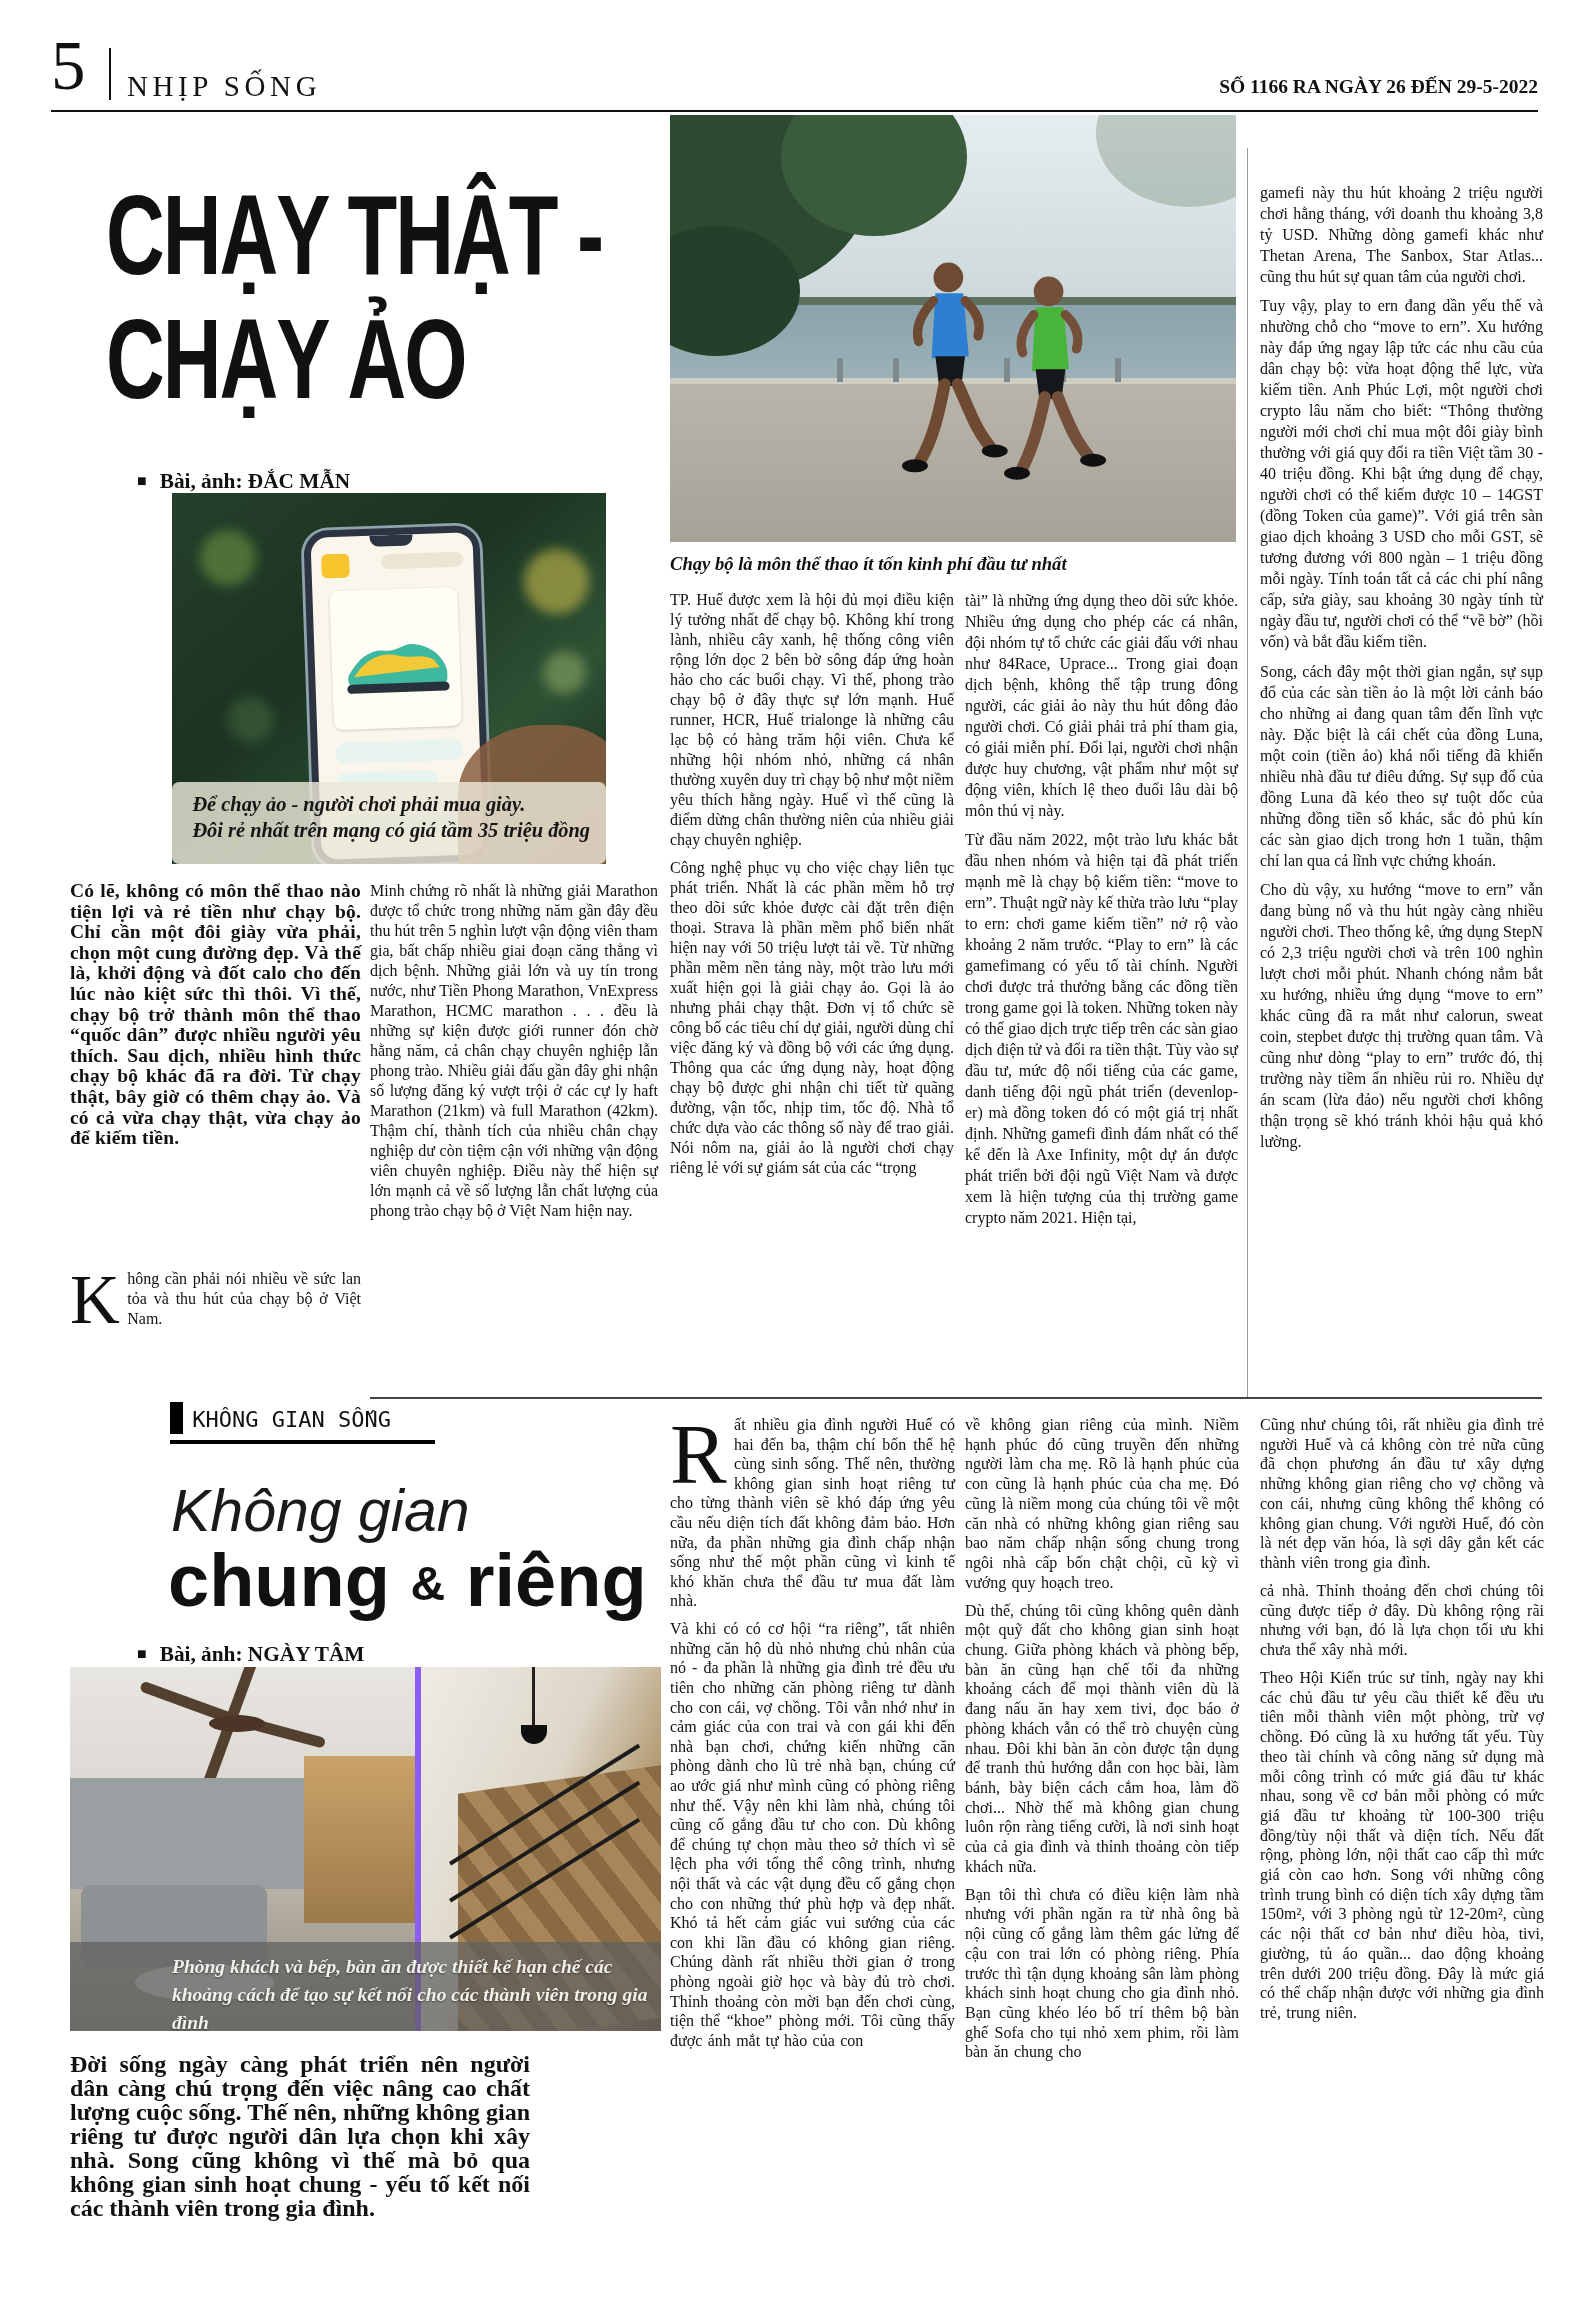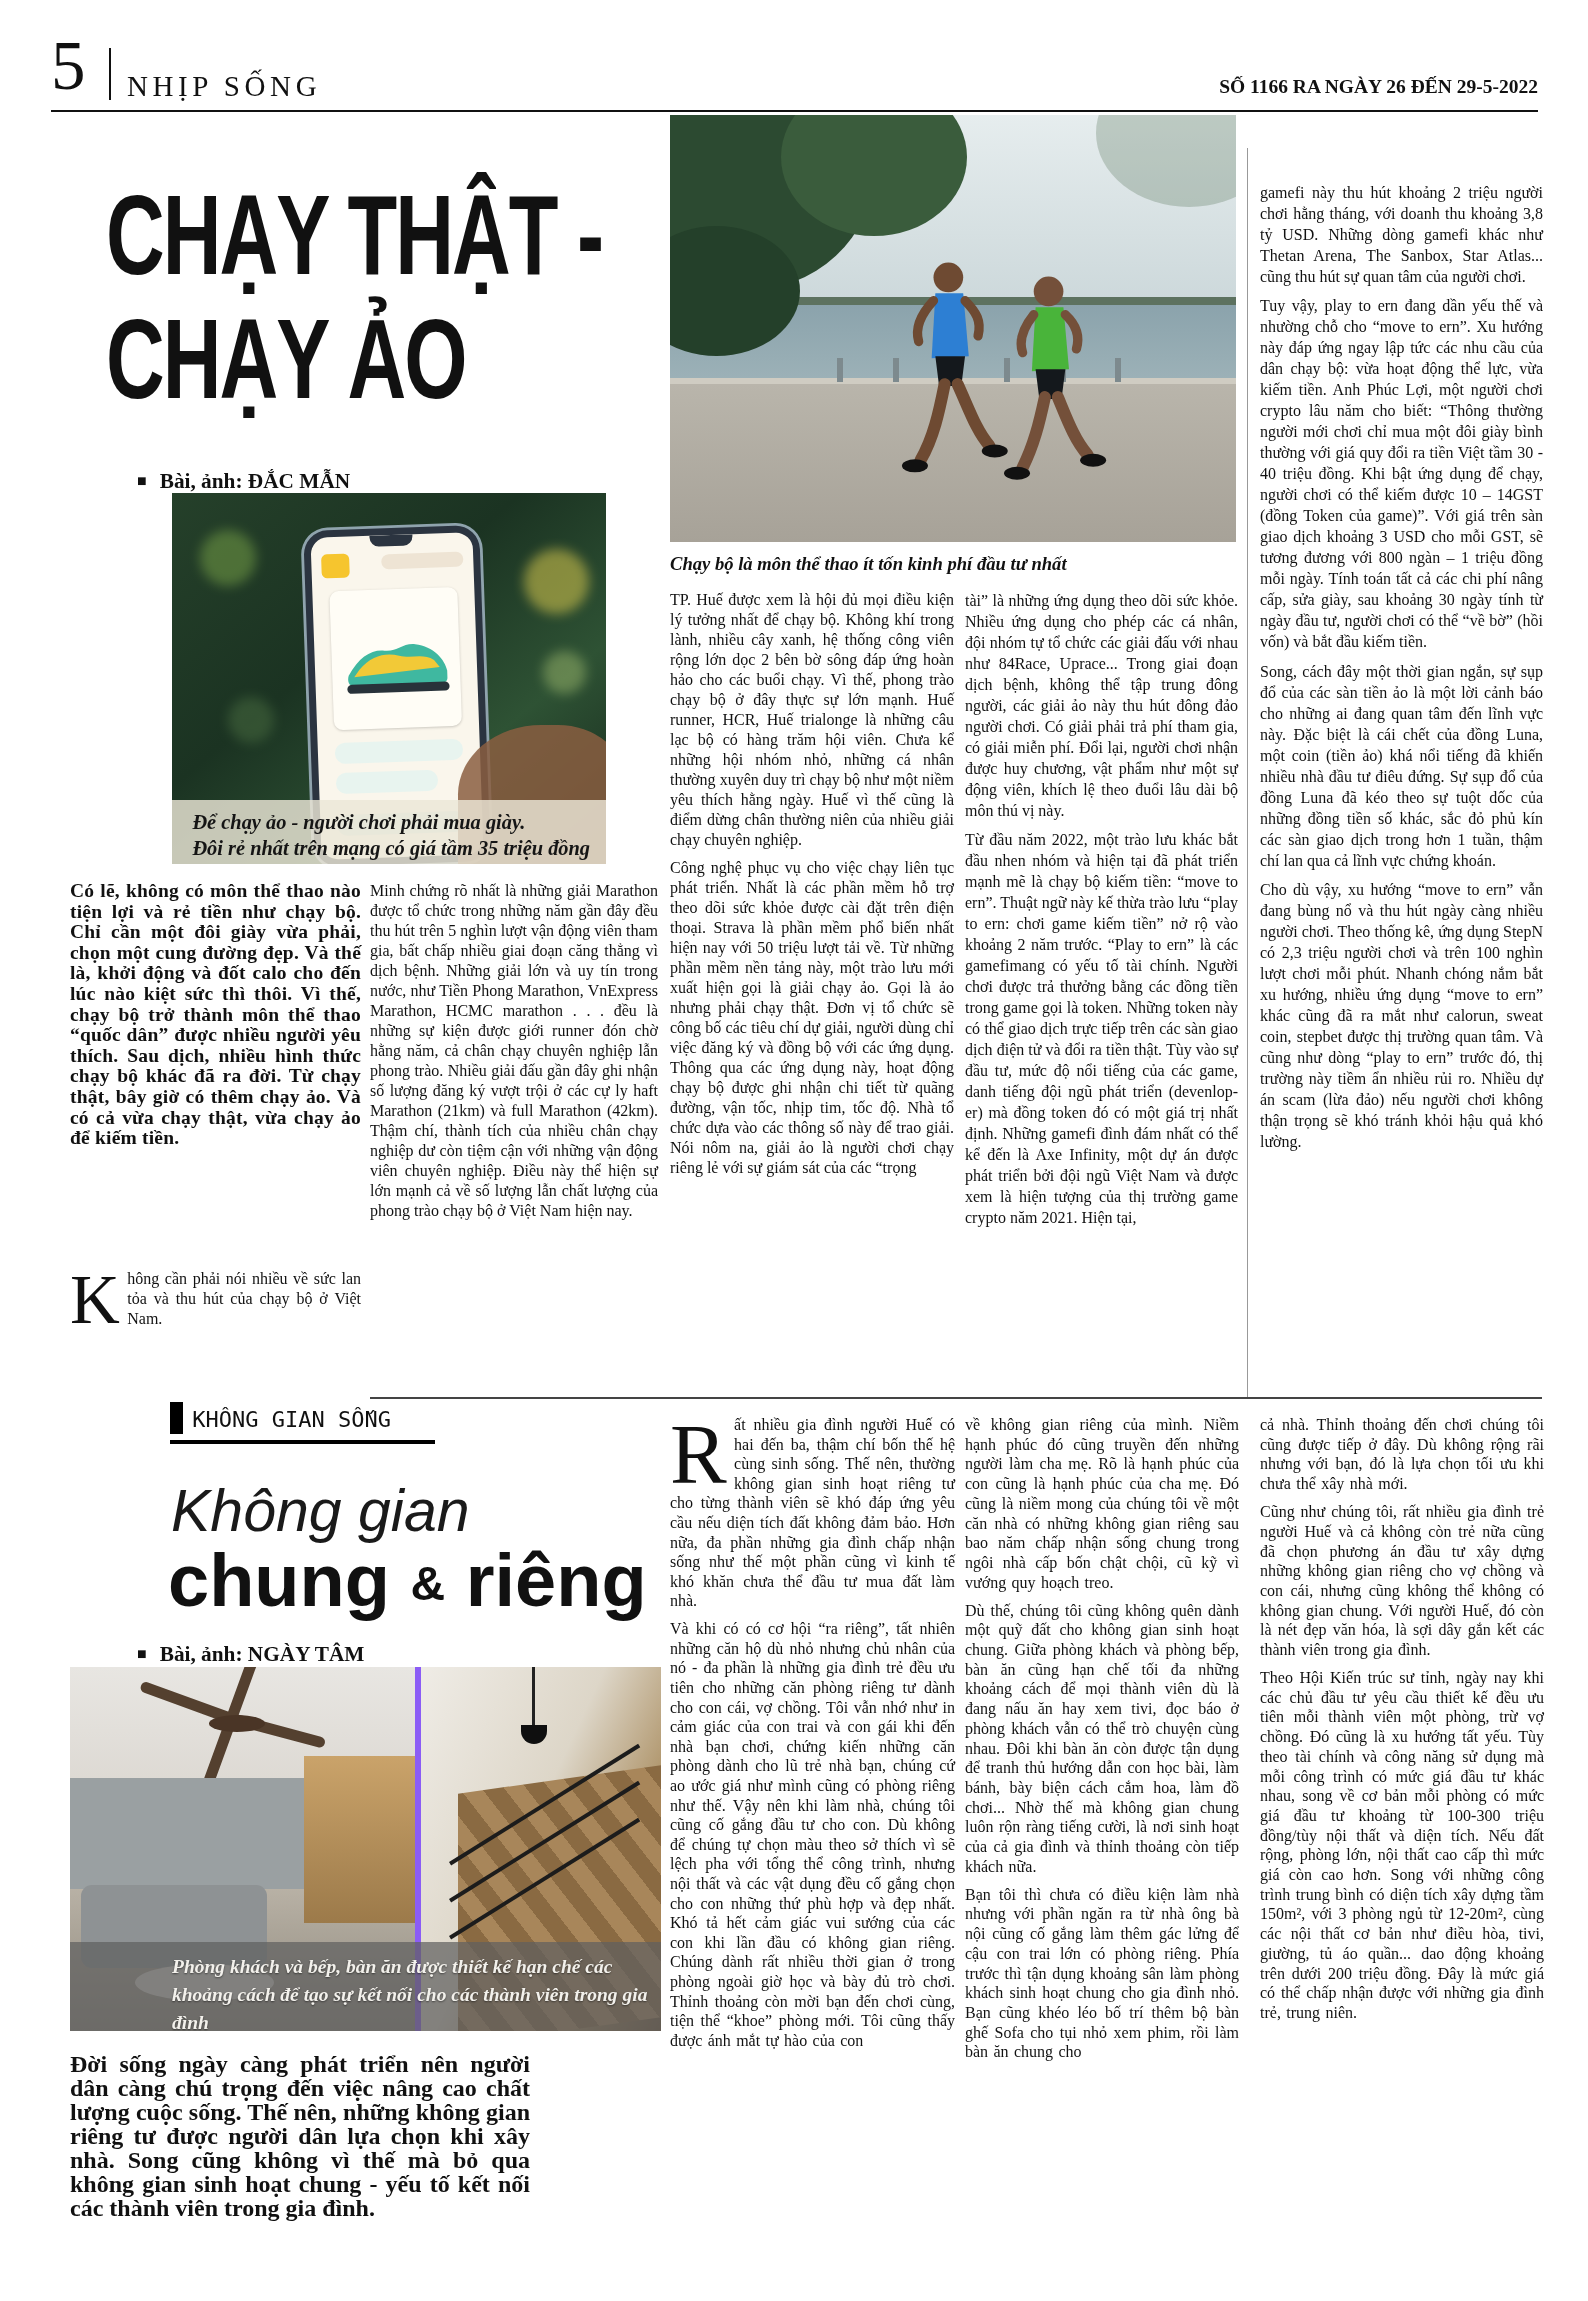--- a/index.html
+++ b/index.html
@@ -29,22 +29,22 @@
   #phone-body{position:absolute;left:137px;top:35px;width:176px;height:336px;border-radius:24px;
               background:#2b3440;box-shadow:0 0 0 2.8px #8fa3ad;transform:rotate(-2deg);}
   #phone-screen{position:absolute;left:7.4px;top:7.4px;right:7.4px;bottom:7.4px;border-radius:16.7px;
                 background:#faf6ec;overflow:hidden;}
   #phone-notch{position:absolute;left:59px;top:0;width:43px;height:11px;border-radius:0 0 9.3px 9.3px;background:#2b3440;}
   #app-icon{position:absolute;left:9.3px;top:16.7px;width:28px;height:24px;border-radius:5.6px;background:#f6c52e;}
   #app-bar{position:absolute;right:9.3px;top:18.6px;width:82px;height:15px;border-radius:7.4px;background:#eee4d4;}
   #shoe-card{position:absolute;left:16.7px;top:54px;right:16.7px;height:139px;border-radius:9.3px;
              background:#fffdf6;box-shadow:0 0.9px 2.8px rgba(0,0,0,.2);}
   .ui-row{position:absolute;left:16.7px;right:16.7px;height:20.4px;border-radius:10.2px;background:#e8f4ef;}
-  #phone-cap{position:absolute;left:0;right:0;bottom:0;height:64px;background:rgba(236,230,215,.82);
-             padding:9.3px 0 0 20.4px;box-sizing:border-box;}
+  #phone-cap{position:absolute;left:0;right:0;bottom:0;height:82px;background:rgba(236,230,215,.82);
+             padding:9.3px 0 0 20.4px;box-sizing:border-box;border-radius:7px;}
   #phone-cap div{font-size:20.4px;font-weight:bold;font-style:italic;line-height:26px;color:#151515;}
 
   
   #a1-intro{left:70px;top:881px;width:291px;font-size:19.5px;font-weight:bold;line-height:20.6px;
             text-align:justify;letter-spacing:0.2px;}
   #a1-kpara{left:70px;top:1269px;width:291px;font-size:16px;line-height:20px;text-align:justify;}
   .dropcap{float:left;font-weight:400;}
   #a1-kpara .dropcap{font-size:69px;line-height:54px;margin:3.7px 7.4px 0 0;}
 
   .bodycol{font-size:16px;text-align:justify;}
@@ -282,19 +282,19 @@
     <p>Và khi có có cơ hội “ra riêng”, tất nhiên những căn hộ dù nhỏ nhưng chủ nhân của nó - đa phần là những gia đình trẻ đều ưu tiên cho những căn phòng riêng tư dành cho con cái, vợ chồng. Tôi vẫn nhớ như in cảm giác của con trai và con gái khi đến nhà bạn chơi, chứng kiến những căn phòng dành cho lũ trẻ nhà bạn, chúng cứ ao ước giá như mình cũng có phòng riêng như thế. Vậy nên khi làm nhà, chúng tôi cũng cố gắng đầu tư cho con. Dù không để chúng tự chọn màu theo sở thích vì sẽ lệch pha với tổng thể công trình, nhưng nội thất và các vật dụng đều cố gắng chọn cho con những thứ phù hợp và đẹp nhất. Khó tả hết cảm giác vui sướng của các con khi lần đầu có không gian riêng. Chúng dành rất nhiều thời gian ở trong phòng ngoài giờ học và bày đủ trò chơi. Thỉnh thoảng còn mời bạn đến chơi cùng, tiện thể “khoe” phòng mới. Tôi cũng thấy được ánh mắt tự hào của con</p>
   </div>
 
   <div class="abs bodycol" id="a2-colB">
     <p>về không gian riêng của mình. Niềm hạnh phúc đó cũng truyền đến những người làm cha mẹ. Rõ là hạnh phúc của con cũng là hạnh phúc của cha mẹ. Đó cũng là niềm mong của chúng tôi về một căn nhà có những không gian riêng sau bao năm chấp nhận sống chung trong ngôi nhà cấp bốn chật chội, cũ kỹ vì vướng quy hoạch treo.</p>
     <p>Dù thế, chúng tôi cũng không quên dành một quỹ đất cho không gian sinh hoạt chung. Giữa phòng khách và phòng bếp, bàn ăn cũng hạn chế tối đa những khoảng cách để mọi thành viên dù là đang nấu ăn hay xem tivi, đọc báo ở phòng khách vẫn có thể trò chuyện cùng nhau. Đôi khi bàn ăn còn được tận dụng để tranh thủ hướng dẫn con học bài, làm bánh, bày biện cách cắm hoa, làm đồ chơi... Nhờ thế mà không gian chung luôn rộn ràng tiếng cười, là nơi sinh hoạt của cả gia đình và thỉnh thoảng còn tiếp khách nữa.</p>
     <p>Bạn tôi thì chưa có điều kiện làm nhà nhưng với phần ngăn ra từ nhà ông bà nội cũng cố gắng làm thêm gác lửng để cậu con trai lớn có phòng riêng. Phía trước thì tận dụng khoảng sân làm phòng khách sinh hoạt chung cho gia đình nhỏ. Bạn cũng khéo léo bố trí thêm bộ bàn ghế Sofa cho tụi nhỏ xem phim, rồi làm bàn ăn chung cho</p>
   </div>
 
   <div class="abs bodycol" id="a2-colC">
+    <p>Cũng như chúng tôi, rất nhiều gia đình trẻ người Huế và cả không còn trẻ nữa cũng đã chọn phương án đầu tư xây dựng những không gian riêng cho vợ chồng và con cái, nhưng cũng không thể không có không gian chung. Với người Huế, đó còn là nét đẹp văn hóa, là sợi dây gắn kết các thành viên trong gia đình.</p>
     <p>cả nhà. Thỉnh thoảng đến chơi chúng tôi cũng được tiếp ở đây. Dù không rộng rãi nhưng với bạn, đó là lựa chọn tối ưu khi chưa thể xây nhà mới.</p>
-    <p>Cũng như chúng tôi, rất nhiều gia đình trẻ người Huế và cả không còn trẻ nữa cũng đã chọn phương án đầu tư xây dựng những không gian riêng cho vợ chồng và con cái, nhưng cũng không thể không có không gian chung. Với người Huế, đó còn là nét đẹp văn hóa, là sợi dây gắn kết các thành viên trong gia đình.</p>
     <p>Theo Hội Kiến trúc sư tỉnh, ngày nay khi các chủ đầu tư yêu cầu thiết kế đều ưu tiên mỗi thành viên một phòng, trừ vợ chồng. Đó cũng là xu hướng tất yếu. Tùy theo tài chính và công năng sử dụng mà mỗi công trình có mức giá đầu tư khác nhau, song về cơ bản mỗi phòng có mức giá đầu tư khoảng từ 100-300 triệu đồng/tùy nội thất và diện tích. Nếu đất rộng, phòng lớn, nội thất cao cấp thì mức giá còn cao hơn. Song với những công trình trung bình có diện tích xây dựng tầm 150m², với 3 phòng ngủ từ 12-20m², cùng các nội thất cơ bản như điều hòa, tivi, giường, tủ áo quần... dao động khoảng trên dưới 200 triệu đồng. Đây là mức giá có thể chấp nhận được với những gia đình trẻ, trung niên.</p>
   </div>
 
 </div>
 
 
 </body></html>

